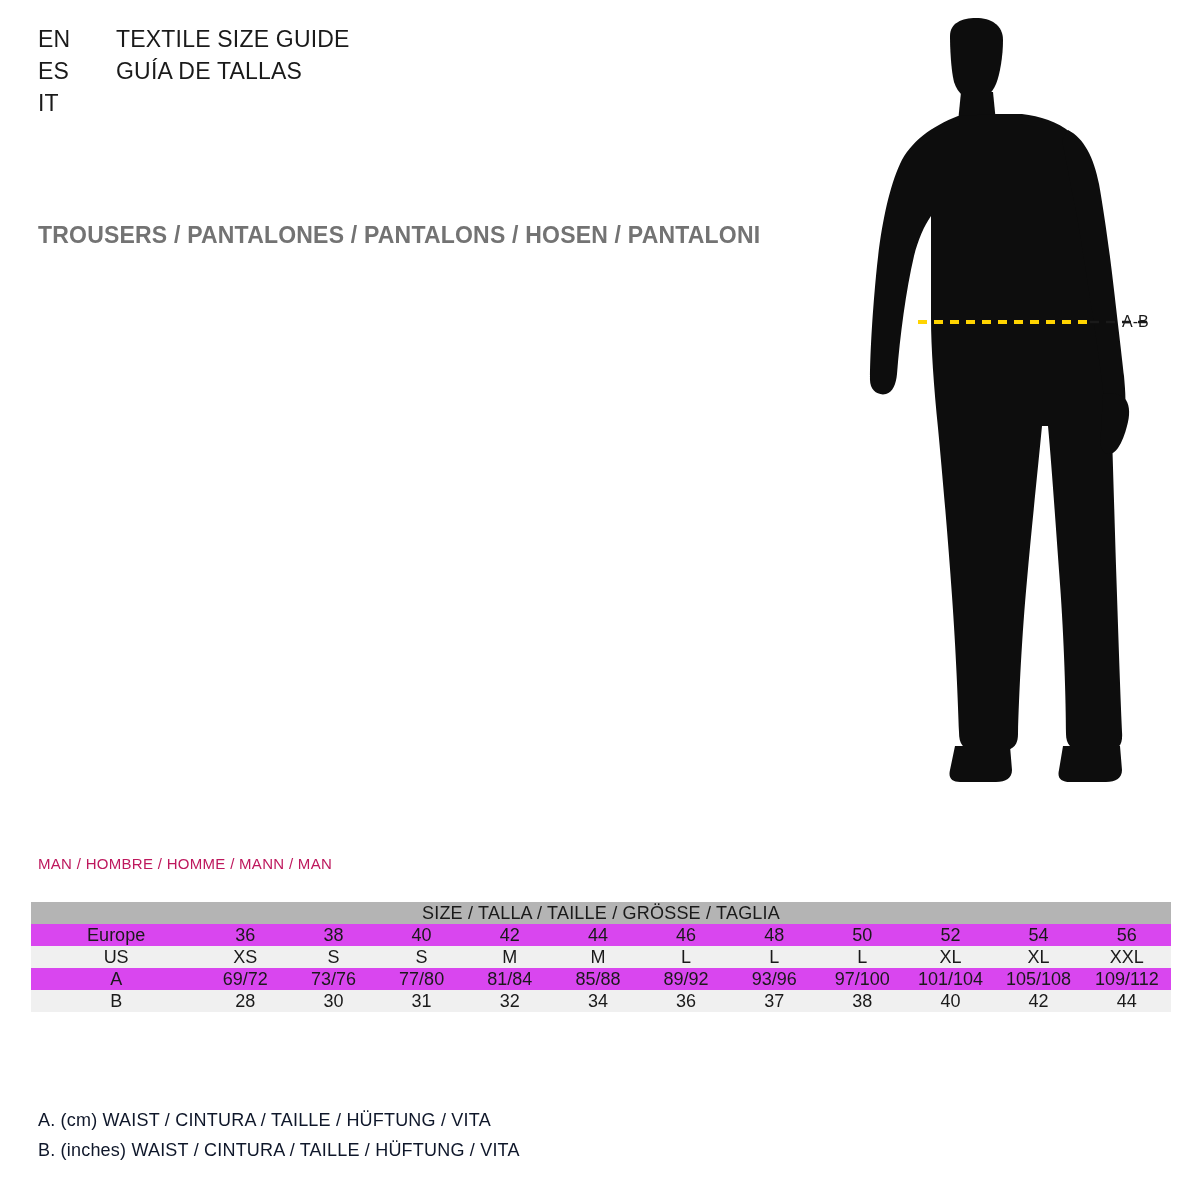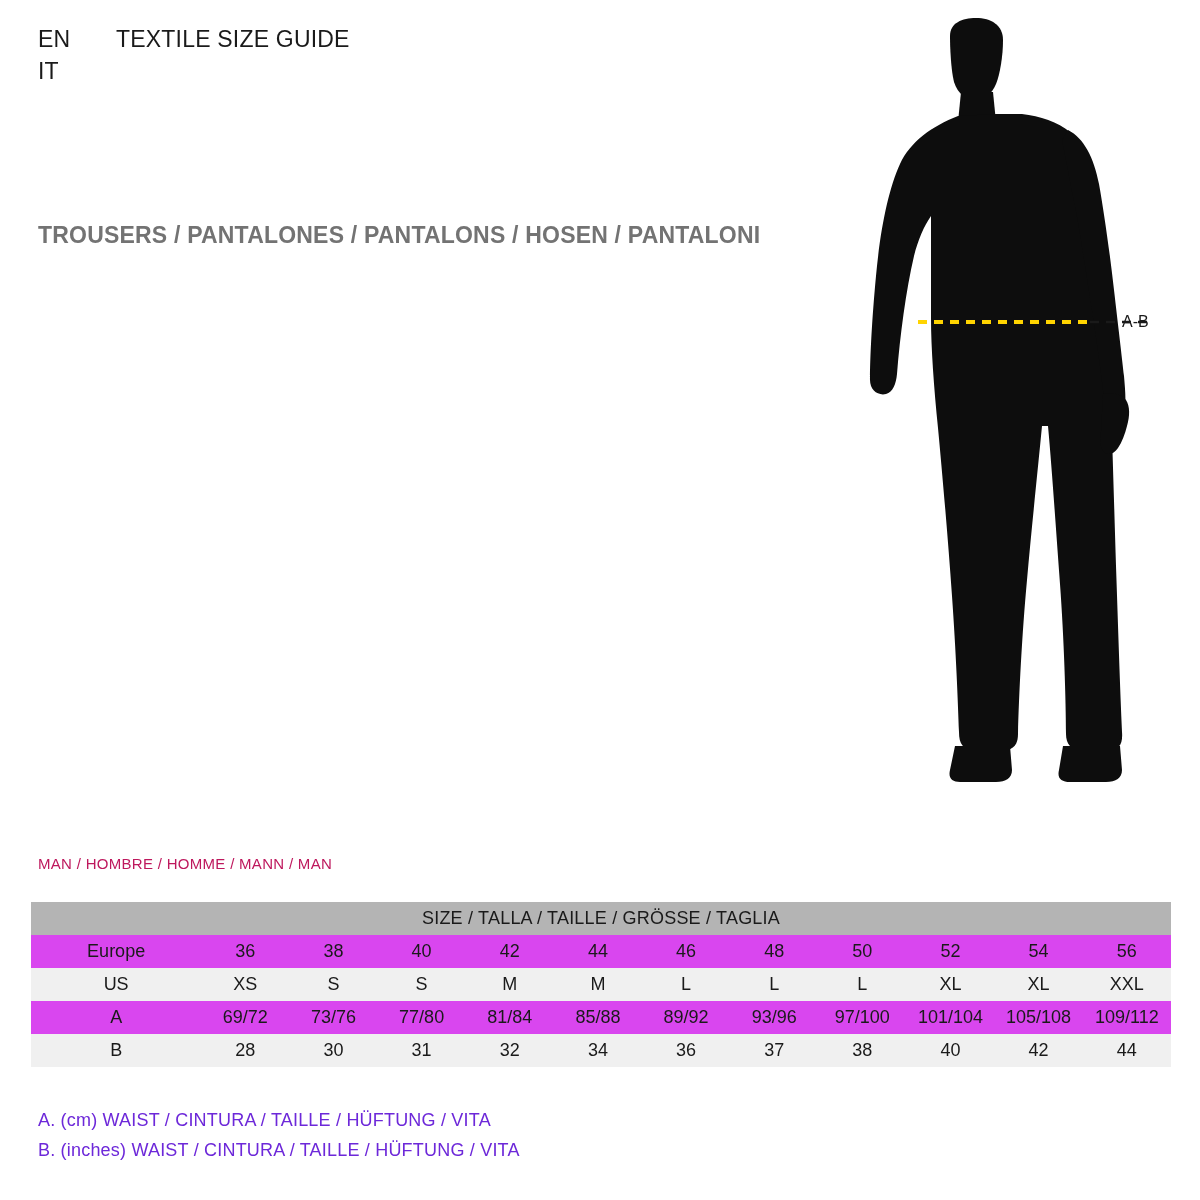--- a/index.html
+++ b/index.html
@@ -89,21 +89,21 @@
     left: 31px;
     top: 902px;
     width: 1140px;
   }
   table.size-table {
     width: 1140px;
     border-collapse: collapse;
     table-layout: fixed;
   }
   table.size-table td, table.size-table th {
-    height: 33px;
+    height: 22px;
     font-size: 18px;
     font-weight: normal;
     text-align: center;
     color: #1a1a1a;
     padding: 0;
   }
   .hdr-row th {
     background: #b4b4b4;
     text-align: left;
     padding-left: 11px;
@@ -121,34 +121,38 @@
 
   
   .footnotes {
     position: absolute;
     left: 38px;
     top: 1110px;
   }
   .footnote {
     font-size: 18px;
     letter-spacing: 0.2px;
-    color: #6d28d9;
+    color: #0f172a;
     height: 30px;
     white-space: nowrap;
   }
 </style>
 </head>
 <body>
 
 <div class="page">
 
   <div class="lang-block">
     <div class="lang-row">
       <div class="lang-code">EN</div>
       <div class="lang-text">TEXTILE SIZE GUIDE</div>
+    </div>
+    <div class="lang-row">
+      <div class="lang-code">ES</div>
+      <div class="lang-text">GUÍA DE TALLAS</div>
     </div>
     <div class="lang-row">
       <div class="lang-code">IT</div>
     </div>
   </div>
 
   <div class="garment-line">TROUSERS / PANTALONES / PANTALONS / HOSEN / PANTALONI</div>
 
   <div class="figure-wrap">
     <svg width="400" height="780" viewBox="0 0 400 780" xmlns="http://www.w3.org/2000/svg">

